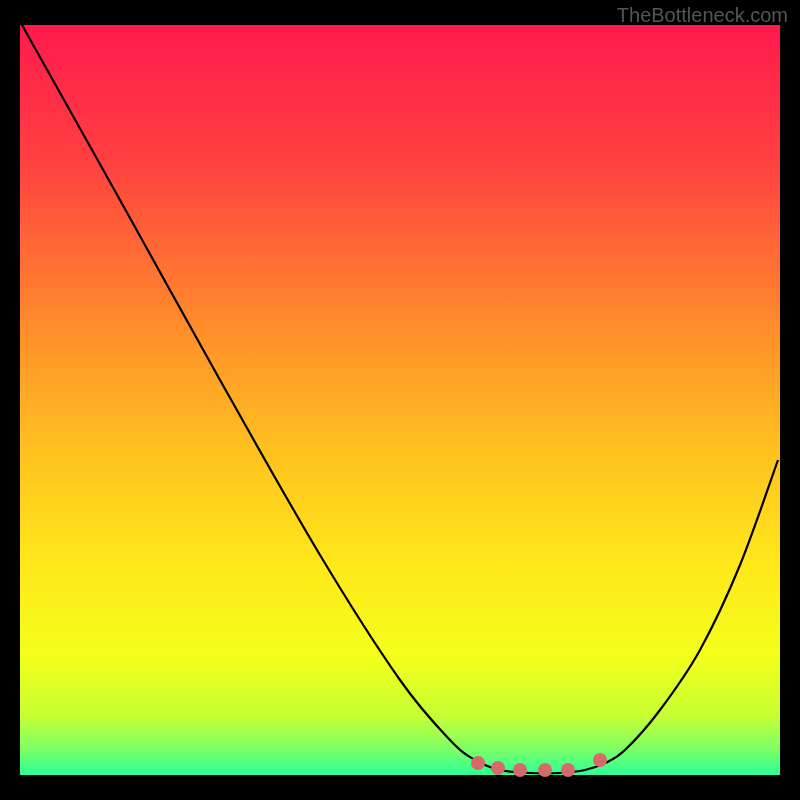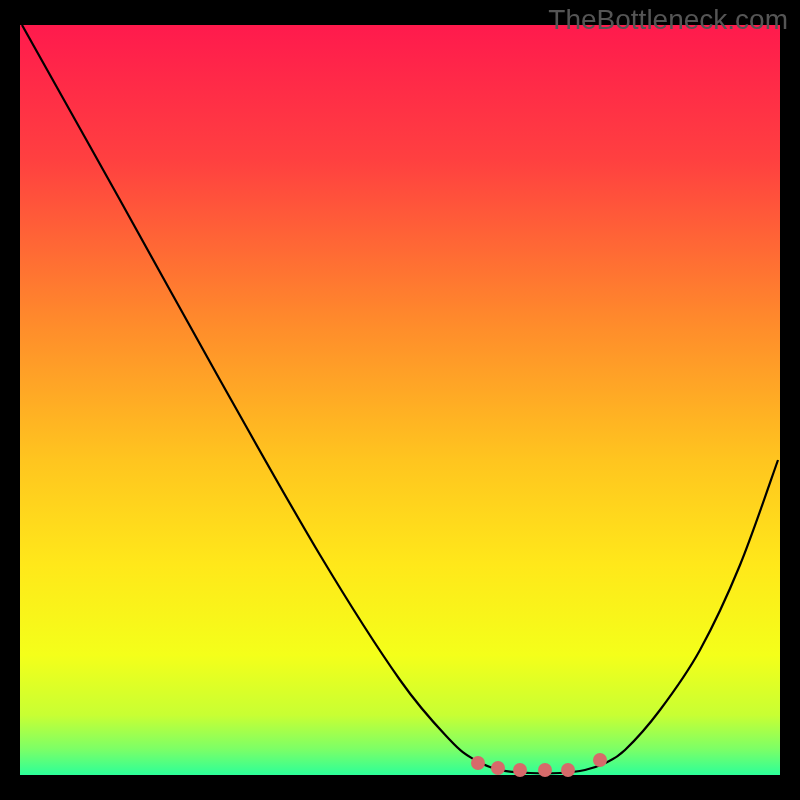--- a/index.html
+++ b/index.html
@@ -12,21 +12,21 @@
     position: relative;
     width: 800px;
     height: 800px;
     background: #000;
   }
   .watermark {
     position: absolute;
     top: 4px;
     right: 12px;
     color: #555;
-    font-size: 28px;
+    font-size: 20px;
     z-index: 5;
   }
   svg { display: block; }
 </style>
 </head>
 <body>
 
 <div class="chart-container">
   <div class="watermark">TheBottleneck.com</div>
   <svg id="chart-svg" width="800" height="800" viewBox="0 0 800 800">

